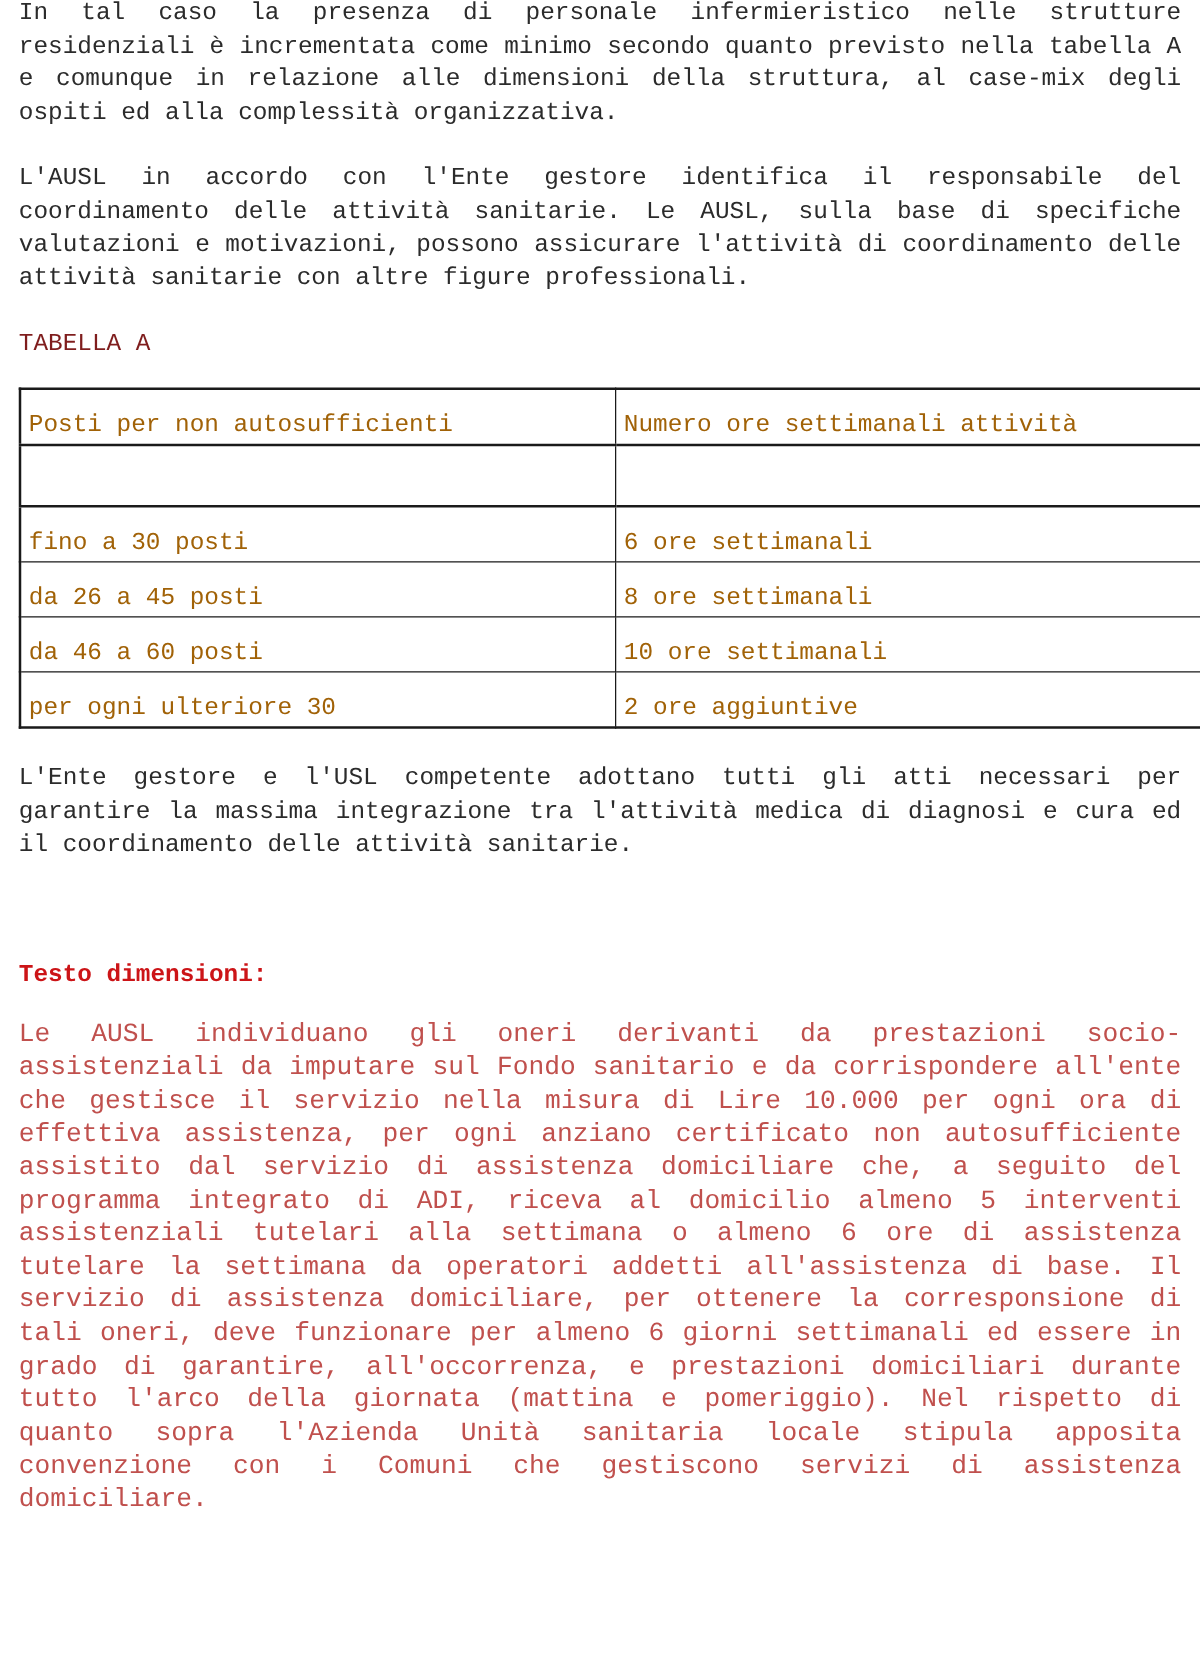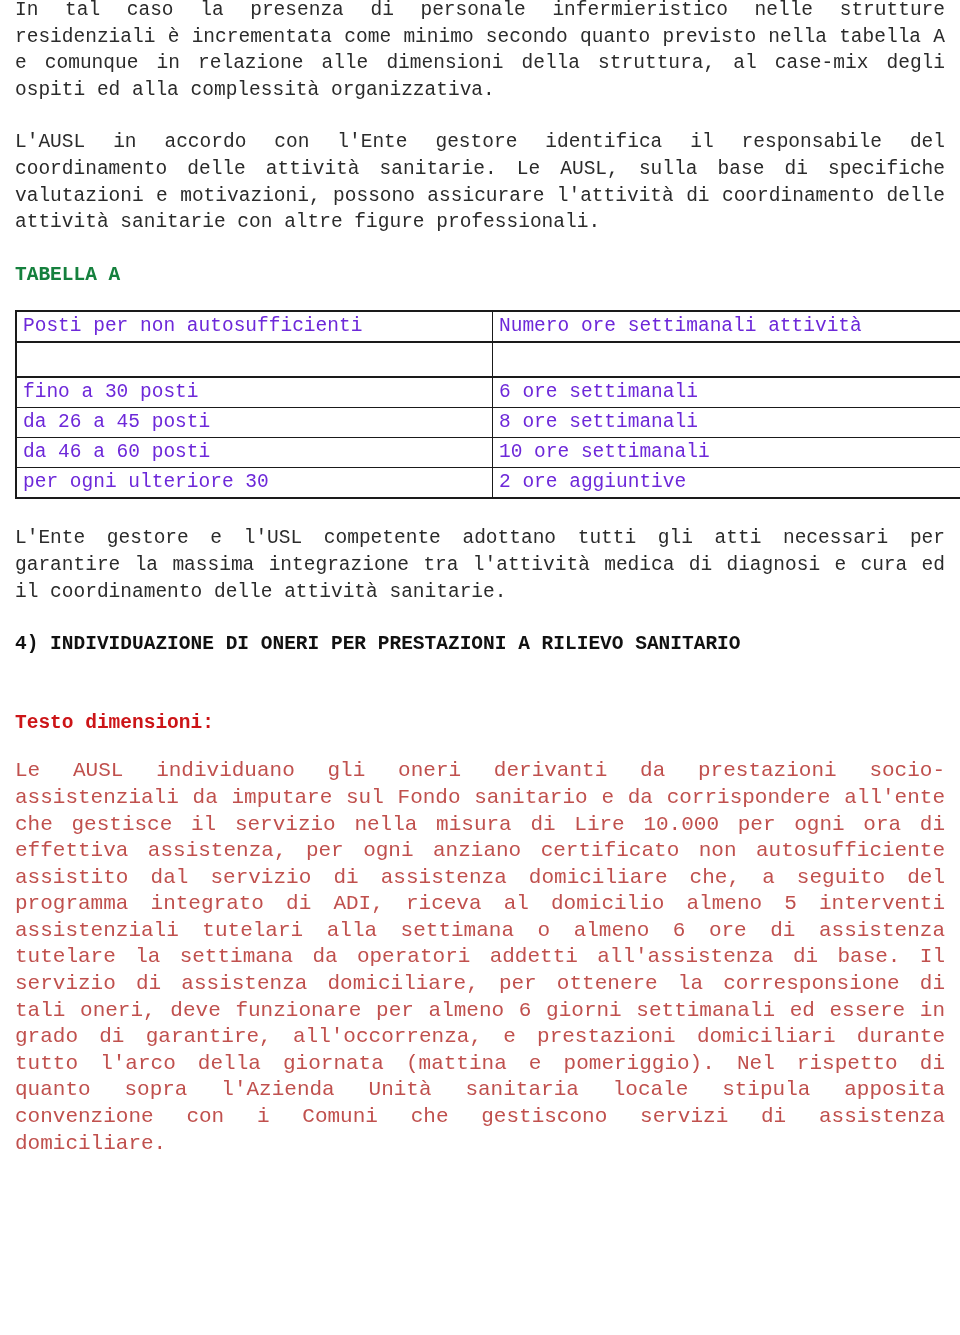--- a/index.html
+++ b/index.html
@@ -34,37 +34,36 @@
   p.body-text.first {
     margin-top: -3px;
   }
   .gap-lg { height: 26px; }
   .gap-md { height: 22px; }
 
   .tabella-label {
     margin: 0;
     font-size: 19.5px;
     line-height: 26.6px;
-    color: #15803d;
-    font-weight: bold;
+    color: #7f1d1d;
   }
 
   table.tabella-a {
     border-collapse: collapse;
     width: 930px;
     table-layout: fixed;
     margin: 0;
     border: 2px solid #1a1a1a;
   }
   table.tabella-a td {
     border: 1px solid #1a1a1a;
-    padding: 1px 6px 2px 6px;
+    padding: 15px 6px 2px 6px;
     font-size: 19.5px;
     line-height: 26px;
-    color: #6d28d9;
+    color: #a16207;
     height: 26px;
     vertical-align: top;
     white-space: nowrap;
     overflow: hidden;
   }
   table.tabella-a td.col-a { width: 463px; }
   table.tabella-a td.col-b { width: 465px; }
   table.tabella-a tr.header-row td { border-bottom: 2px solid #1a1a1a; }
   table.tabella-a tr.spacer-row td { height: 30px; border-bottom: 2px solid #1a1a1a; }
 
@@ -151,21 +150,20 @@
       </tr>
     </tbody>
   </table>
 
   <div class="gap-lg"></div>
 
   <p class="body-text">L'Ente gestore e l'USL competente adottano tutti gli atti necessari per garantire la massima integrazione tra l'attività medica di diagnosi e cura ed il coordinamento delle attività sanitarie.</p>
 
   <div class="gap-lg"></div>
 
-  <h2 class="section-heading">4) INDIVIDUAZIONE DI ONERI PER PRESTAZIONI A RILIEVO SANITARIO</h2>
 
   <div class="gap-lg"></div>
 
 
   <div class="gap-lg"></div>
 
   <p class="label-originario">Testo dimensioni:</p>
 
   <div class="gap-md"></div>
 

